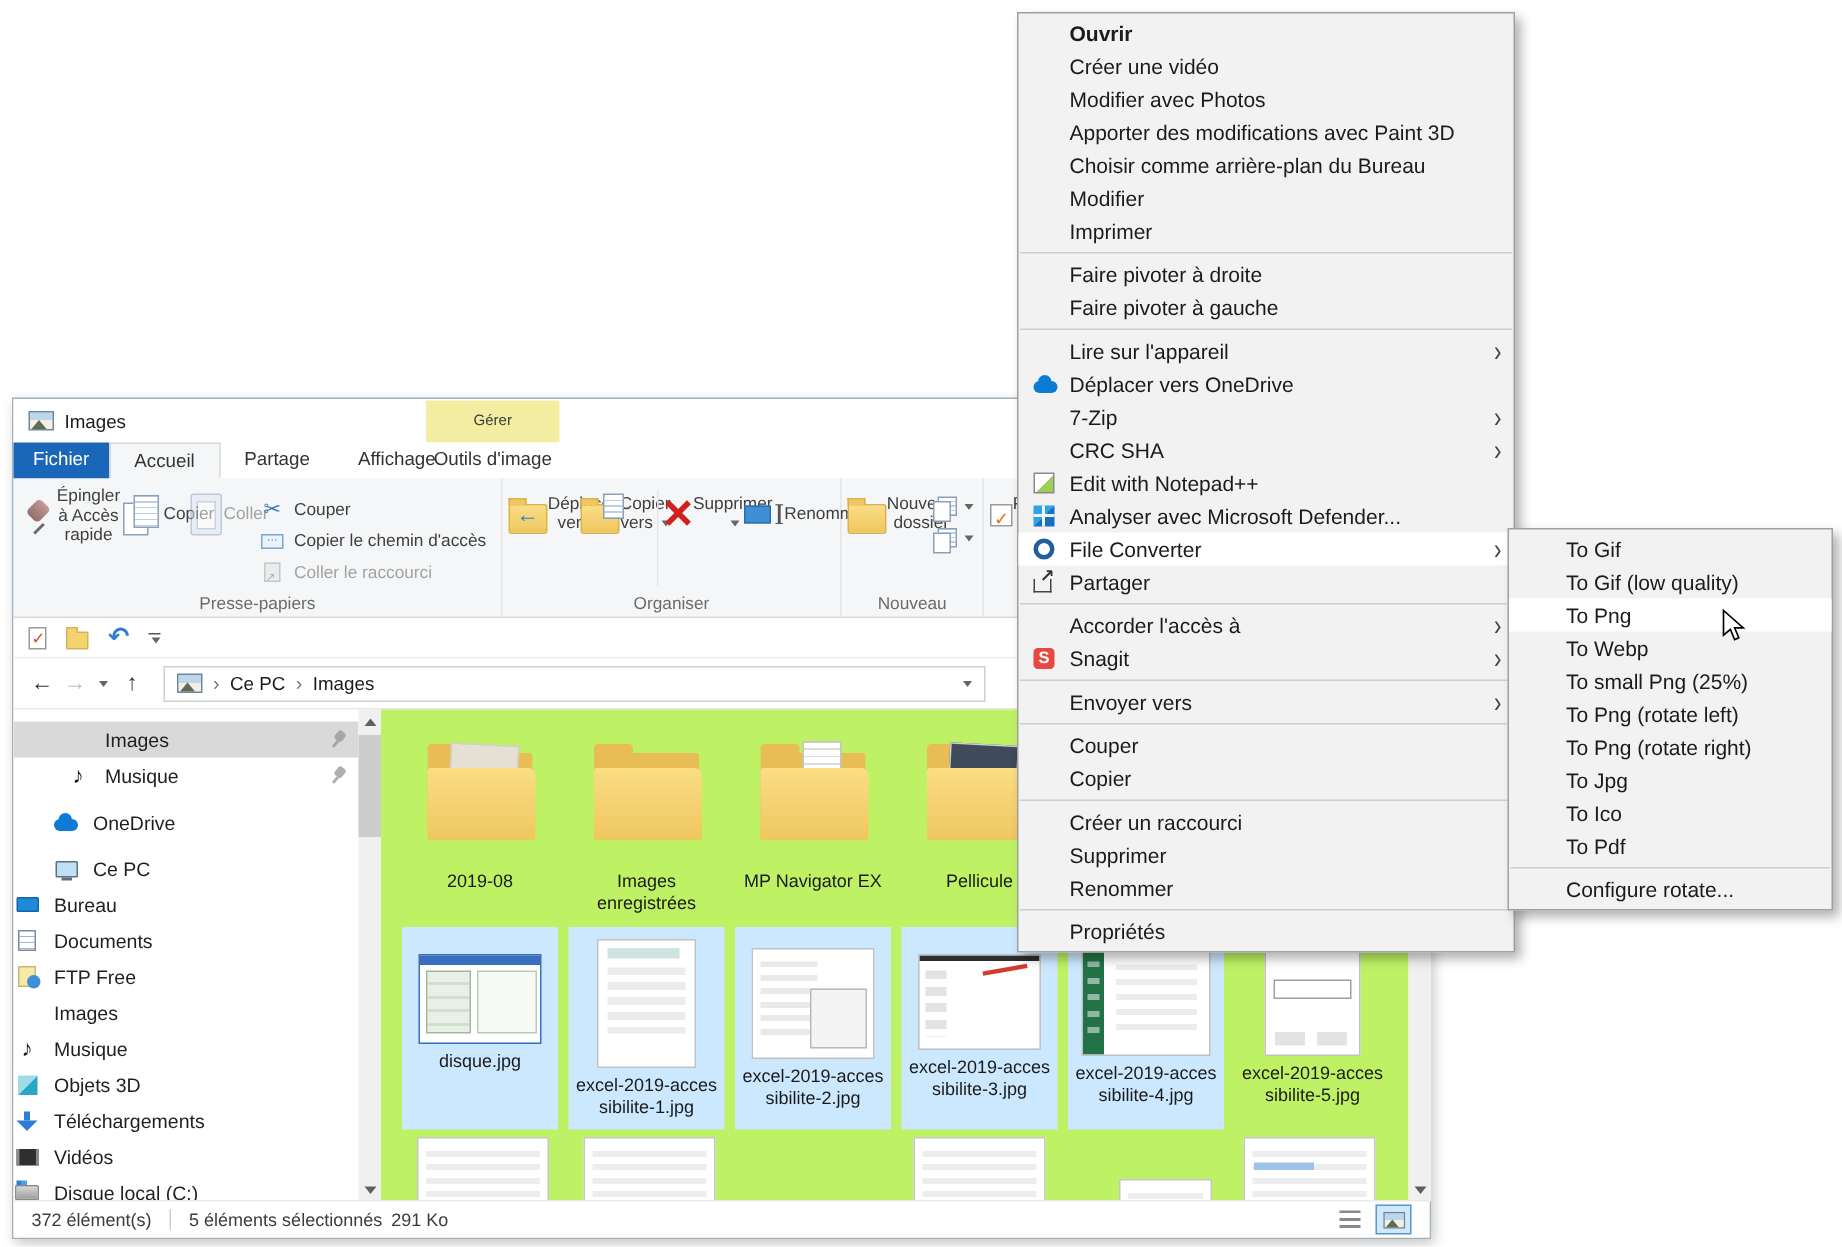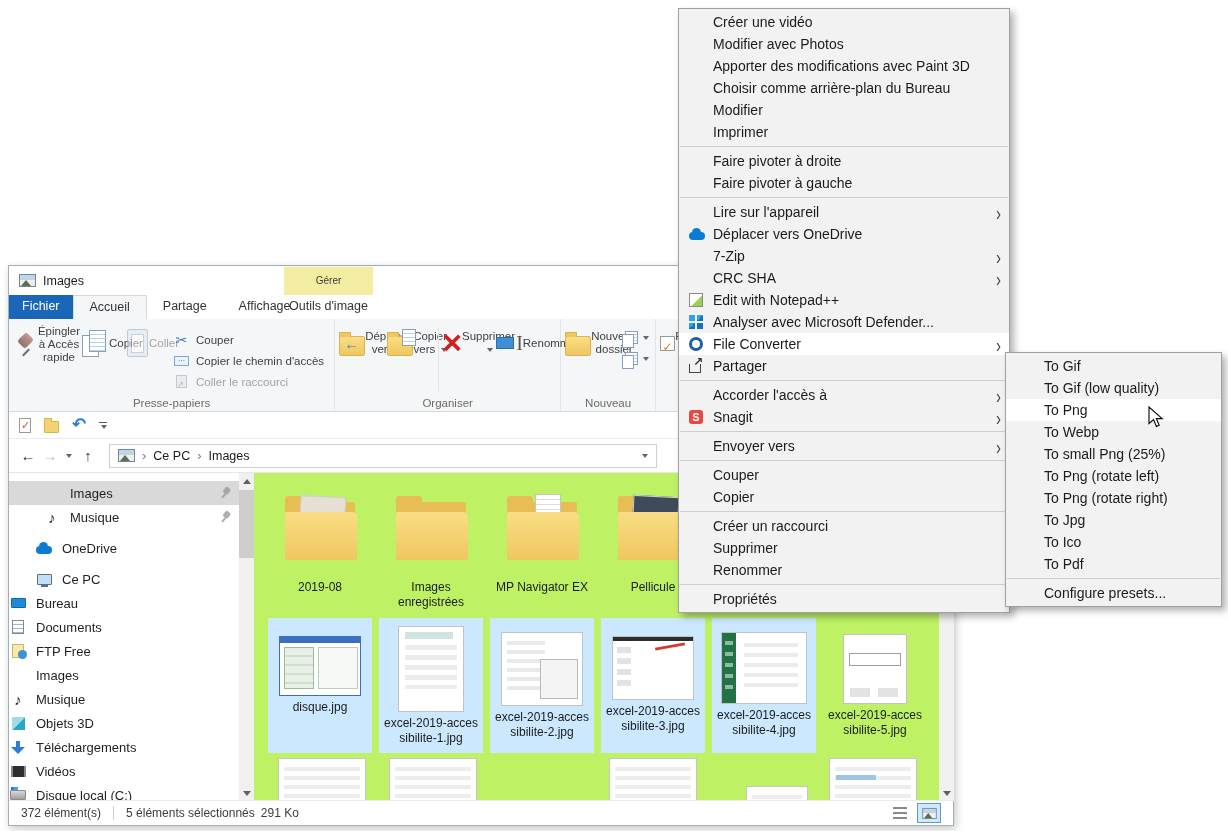--- a/index.html
+++ b/index.html
@@ -624,20 +624,27 @@
         </span>
       <span class="vt vt-thumbs active">
           <span class="ic-pictures small"></span>
         </span>
     </span>
   </div>
 </div>
 
 <div class="ctxmenu">
 
+    <div class="menu-item mi-bold">
+      <span class="mi-ic">
+        <span></span>
+      </span>
+      <span class="mi-label">Ouvrir</span>
+
+    </div>
 
     <div class="menu-item">
       <span class="mi-ic">
         <span></span>
       </span>
       <span class="mi-label">Créer une vidéo</span>
 
     </div>
 
     <div class="menu-item">
@@ -885,19 +892,19 @@
       <span>To Ico</span>
     </div>
 
     <div class="smenu-item">
       <span>To Pdf</span>
     </div>
 
     <div class="menu-sep"></div>
 
     <div class="smenu-item">
-      <span>Configure presets...</span>
+      <span>Configure rotate...</span>
     </div>
   </div>
 
 <svg class="cursor" width="22" height="24" viewBox="0 0 22 24">
   <polygon points="1,1 1,17.5 5.6,13.6 8.4,20.4 11.2,19.2 8.4,12.6 14.2,12.6" fill="#ffffff" stroke="#000000" stroke-width="1.1"></polygon>
 </svg>
 
 </body></html>

